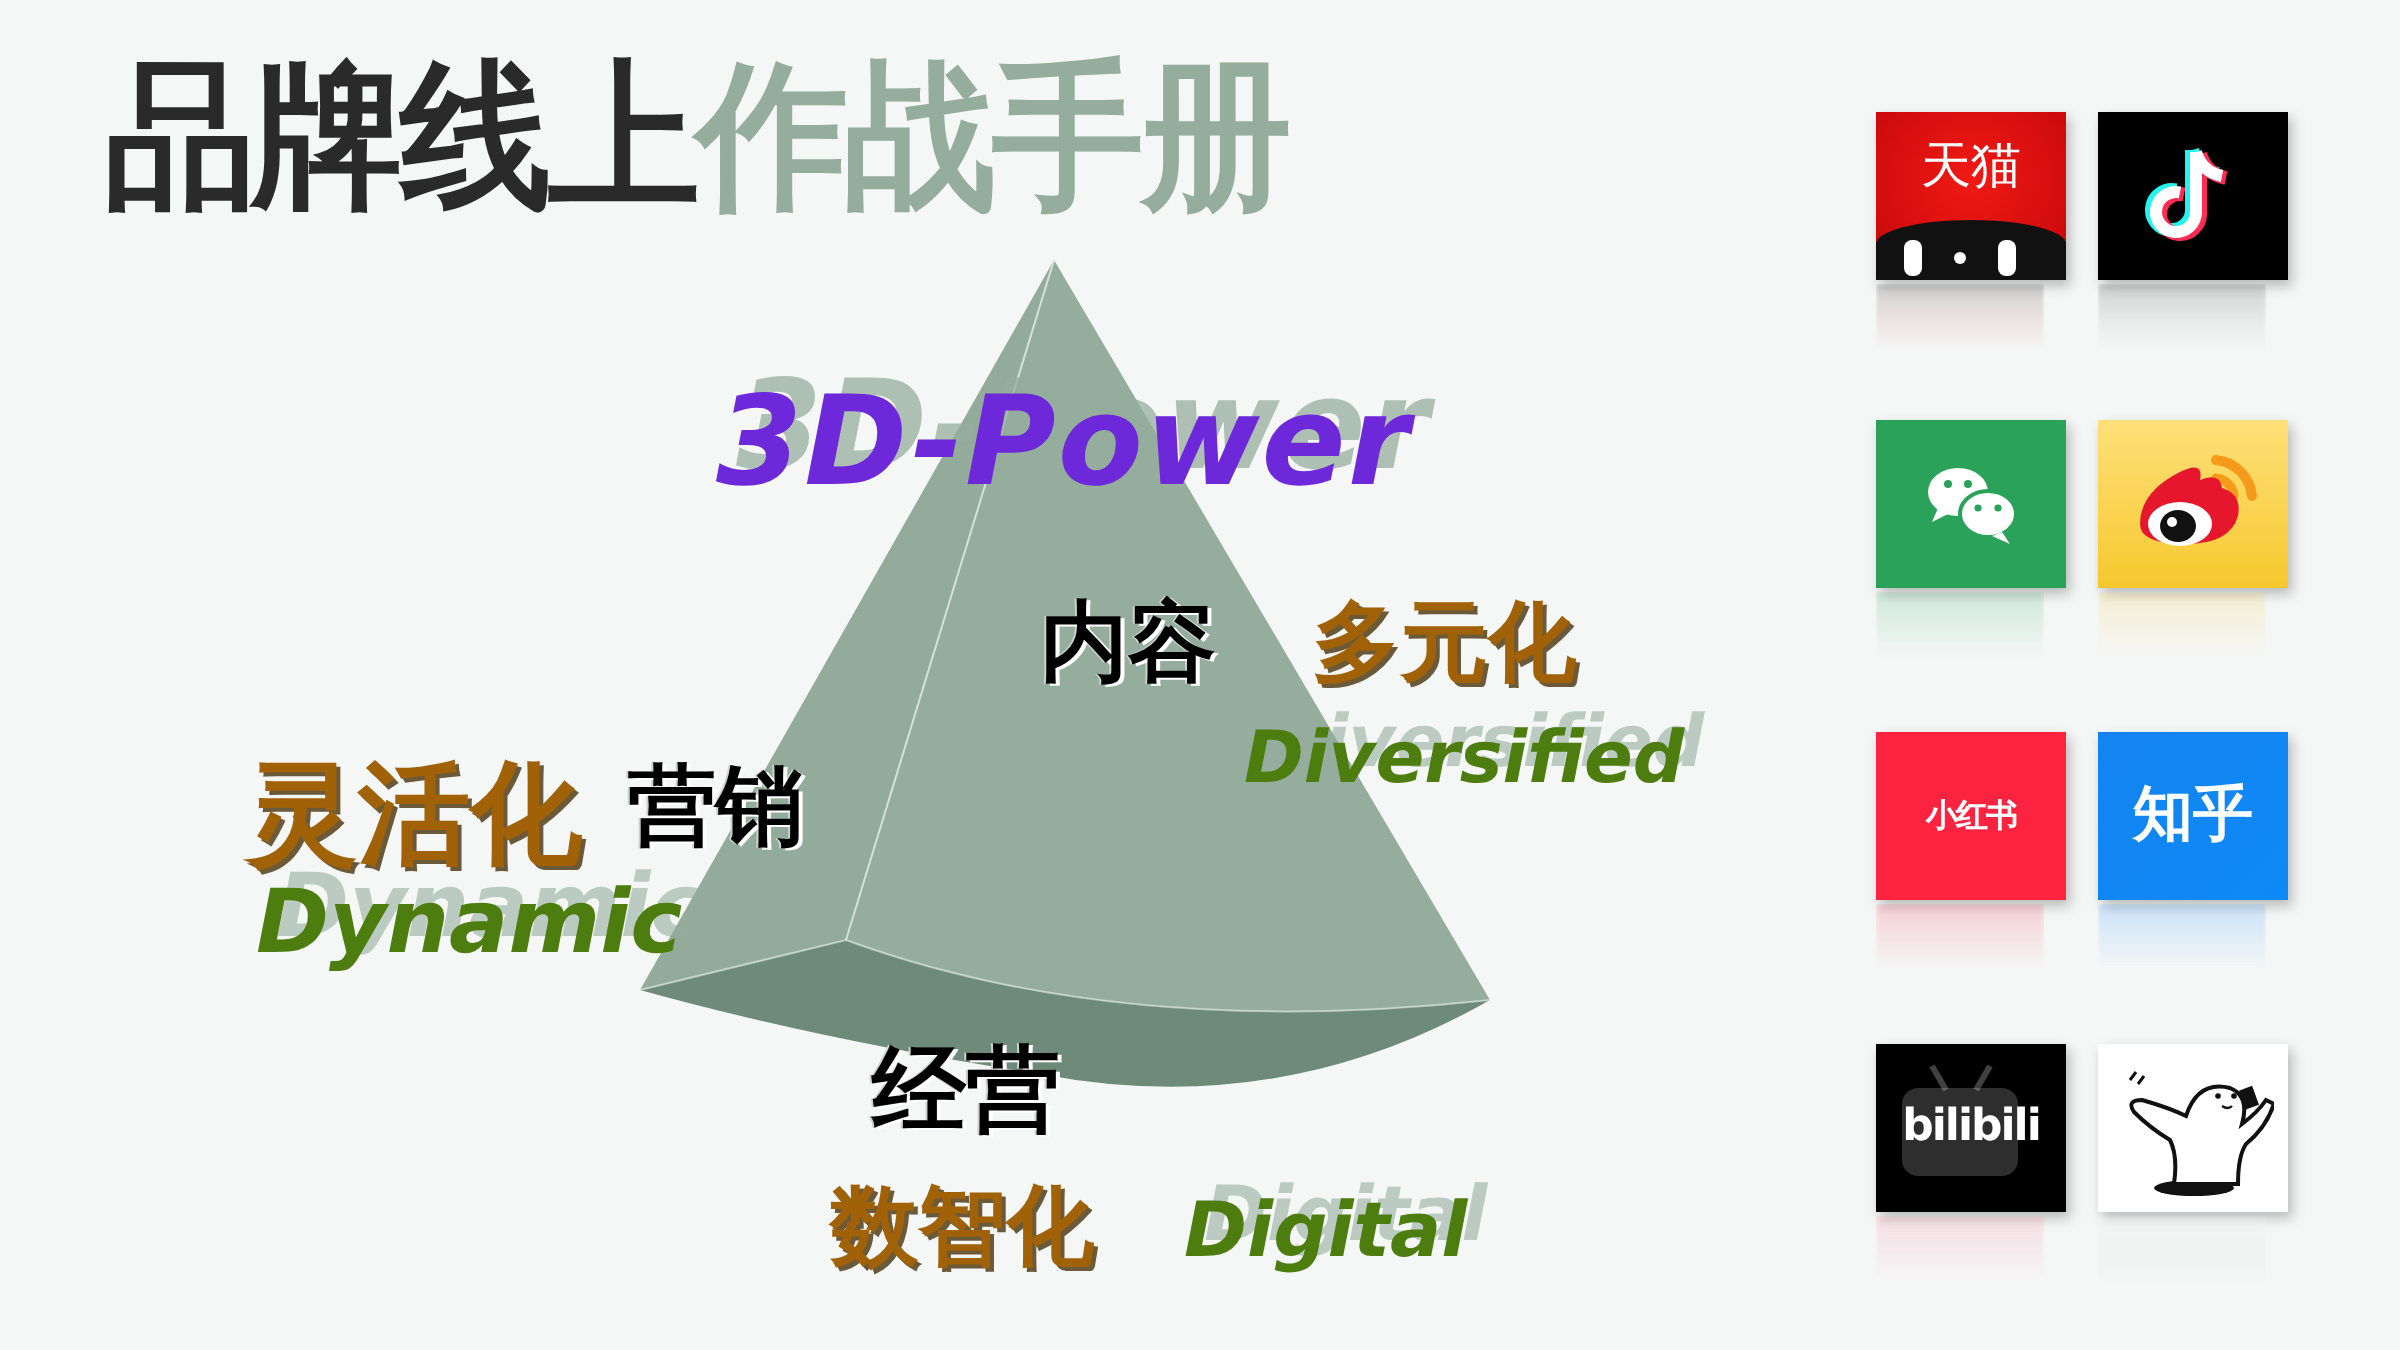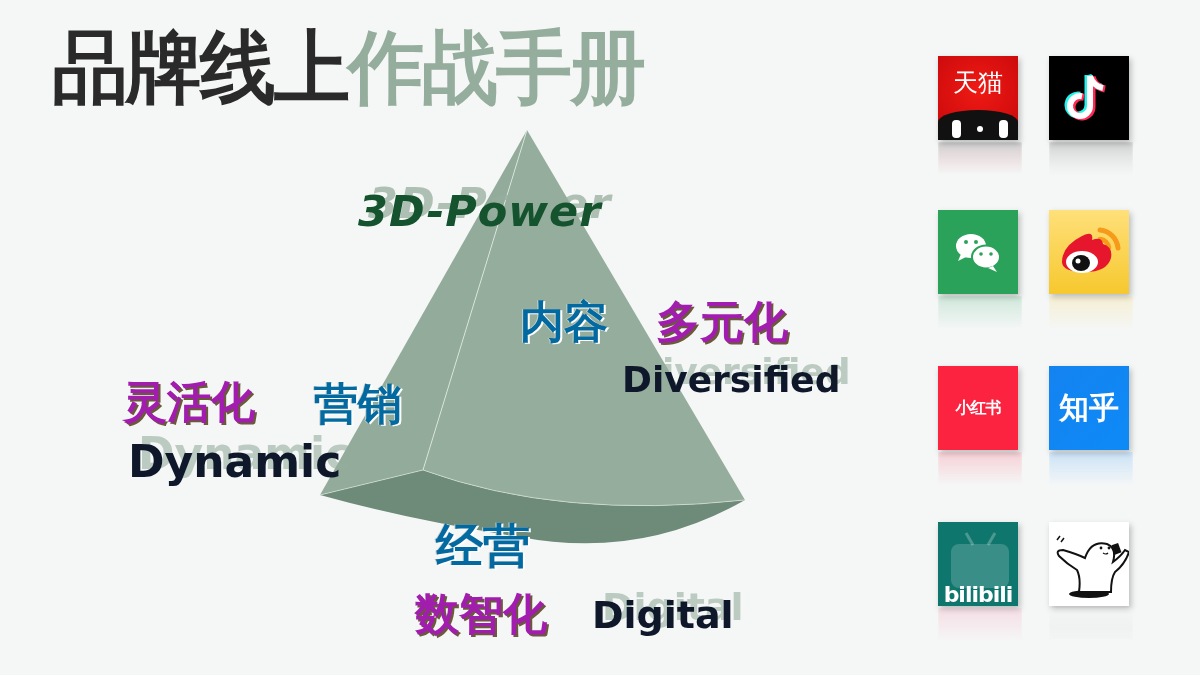--- a/index.html
+++ b/index.html
@@ -6,54 +6,54 @@
   html, body { width:1200px; height:675px; overflow:hidden; }
   body { background:#f5f7f7; position:relative; font-family:"DejaVu Sans", sans-serif; }
 
   .title { position:absolute; left:52px; top:30px; font-size:76px; font-weight:bold; letter-spacing:-2px; line-height:1; white-space:nowrap; transform:scaleY(1.05); }
   .title .dark { color:#2a2a2a; }
   .title .green { color:#95ad9c; }
 
   svg.pyramid { position:absolute; left:0; top:0; }
 
   .lbl { position:absolute; white-space:nowrap; font-weight:bold; line-height:1; }
-  .cn-dark { color:#0369a1; text-shadow:2px 1px 0 #ffffff, -1px 0 0 #c8d3cb; }
-  .cn-green { color:#a21caf; text-shadow:2px 2px 0 #6b5a3a; }
-  .en { color:#0f172a;text-align:right; }
+  .cn-dark { color:#000000; text-shadow:2px 1px 0 #ffffff, -1px 0 0 #c8d3cb; }
+  .cn-green { color:#a16207; text-shadow:2px 2px 0 #6b5a3a; }
+  .en { font-style:italic; color:#4d7c0f;text-align:right; }
 
-  .power { left:358px; top:190px; font-size:43px; font-style:italic; color:#14532d; letter-spacing:1px; text-shadow:10px -8px 0 rgba(149,173,156,0.75); }
+  .power { left:358px; top:190px; font-size:62px; font-style:italic; color:#6d28d9; letter-spacing:1px; text-shadow:10px -8px 0 rgba(149,173,156,0.75); }
   .nr { left:520px; top:300px; font-size:44px; }
   .dyh { left:656px; top:300px; font-size:44px; }
   .div { left:622px; top:362px; font-size:36px; text-shadow:10px -8px 0 rgba(149,173,156,0.6); }
-  .lhh { left:123px; top:380px; font-size:44px; }
+  .lhh { left:123px; top:380px; font-size:56px; }
   .yx { left:314px; top:382px; font-size:44px; }
   .dyn { left:128px; top:440px; font-size:44px; text-shadow:10px -8px 0 rgba(149,173,156,0.6); }
   .jy { left:436px; top:522px; font-size:47px; }
   .szh { left:415px; top:592px; font-size:44px; }
   .dig { left:592px; top:596px; font-size:38px; text-shadow:10px -8px 0 rgba(149,173,156,0.6); }
 
-  .app { position:absolute; width:80px; height:84px; box-shadow:2px 3px 6px rgba(0,0,0,0.25); overflow:visible; cursor:pointer; }
+  .app { position:absolute; width:95px; height:84px; box-shadow:2px 3px 6px rgba(0,0,0,0.25); overflow:visible; cursor:pointer; }
   .app .face { position:absolute; inset:0; overflow:hidden; display:flex; align-items:center; justify-content:center; }
   .app .refl { position:absolute; left:0; top:86px; width:84px; height:34px; opacity:0.18; filter:blur(1px);
                -webkit-mask-image:linear-gradient(to bottom, rgba(0,0,0,1), rgba(0,0,0,0)); mask-image:linear-gradient(to bottom, rgba(0,0,0,1), rgba(0,0,0,0)); }
   .app .txt { color:#fff; font-weight:bold; line-height:1; }
 
   .tmall .face { background:radial-gradient(circle at 50% 40%, #f01a14, #c4070a); flex-direction:column; justify-content:flex-start; }
   .tmall .txt { font-size:25px; margin-top:14px; letter-spacing:0; font-weight:normal; }
   .tmall .cat { position:absolute; left:0; right:0; bottom:0; height:30px; background:#111; border-radius:50% 50% 0 0 / 40% 40% 0 0; }
   .tmall .eye { position:absolute; bottom:2px; width:9px; height:18px; background:#fff; border-radius:4px; }
   .tmall .nose { position:absolute; bottom:8px; left:39px; width:6px; height:6px; background:#fff; border-radius:50%; }
   .tiktok .face { background:#000; }
   .wechat .face { background:#2aa25a; }
   .weibo .face { background:linear-gradient(#ffe07a, #f6c82e); }
   .xhs .face { background:#fb2340; }
   .xhs .txt { font-size:16px; letter-spacing:-1px; }
   .zhihu .face { background:linear-gradient(135deg, #1483f0, #0d8af7); }
   .zhihu .txt { font-size:30px; font-weight:bold; }
-  .bili .face { background:#0f766e;align-items:flex-end; }
+  .bili .face { background:#000000; }
   .bili .txt { font-size:22px; letter-spacing:-1px; font-family:"DejaVu Sans", sans-serif; position:relative; z-index:2; }
   .bili .tv { position:absolute; left:13px; top:22px; width:58px; height:44px; border-radius:8px; background:rgba(255,255,255,0.18); }
   .bili .ant1, .bili .ant2 { position:absolute; top:10px; width:3px; height:14px; background:rgba(255,255,255,0.25); }
   .bili .ant1 { left:30px; transform:rotate(-30deg); }
   .bili .ant2 { left:52px; transform:rotate(30deg); }
   .other .face { background:#fff; }
 </style>
 </head>
 <body>
 

